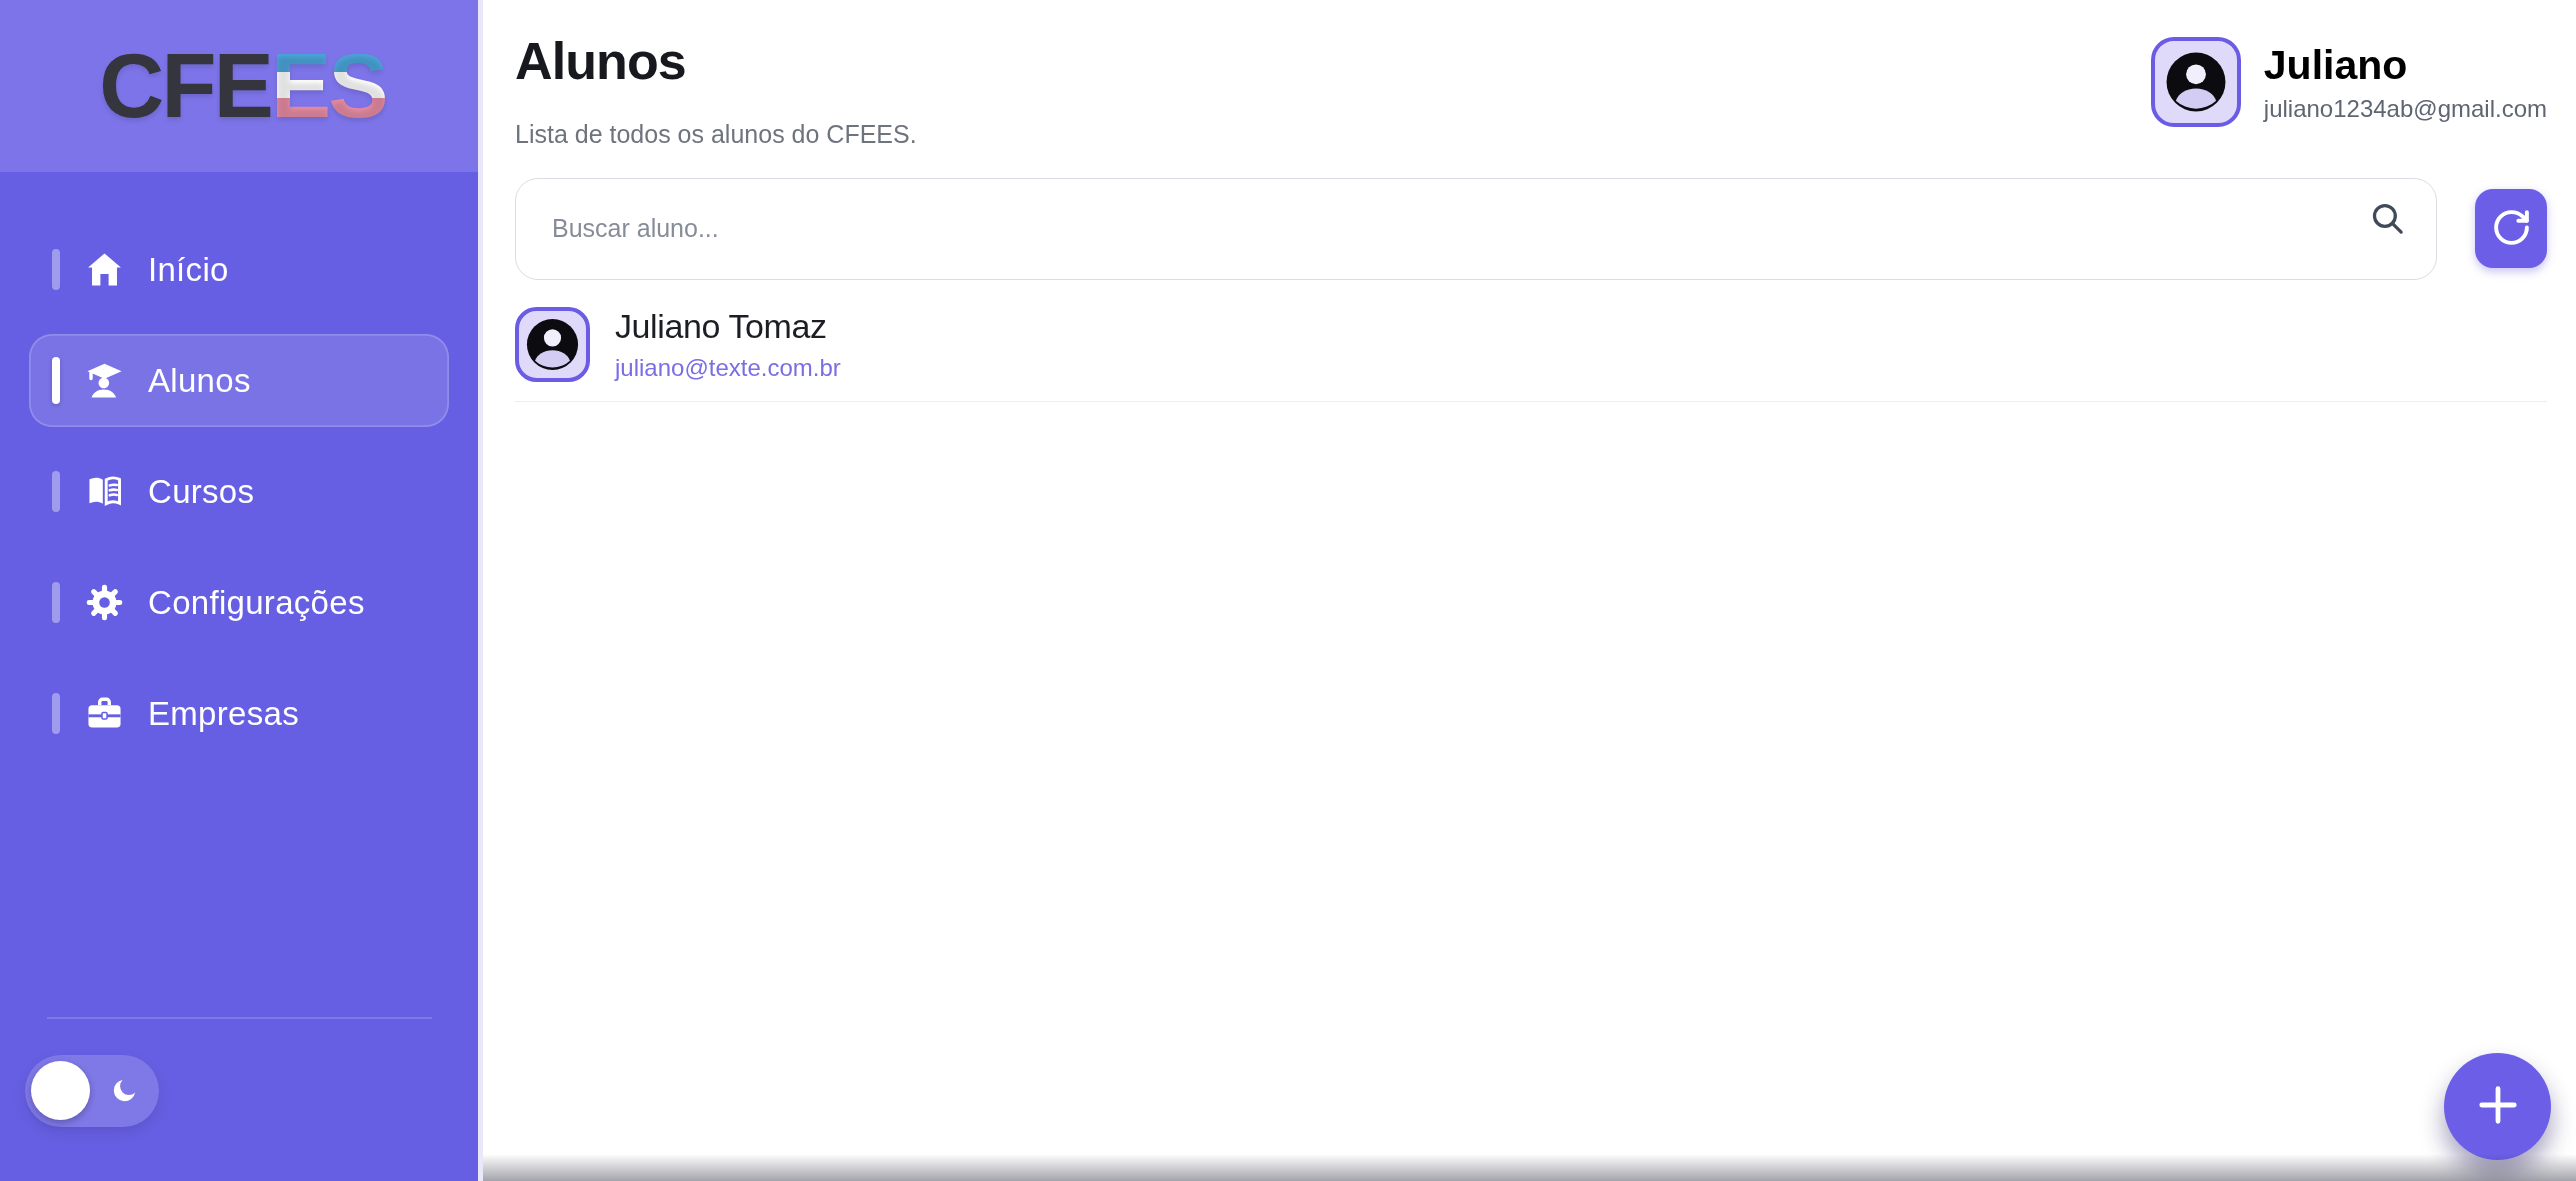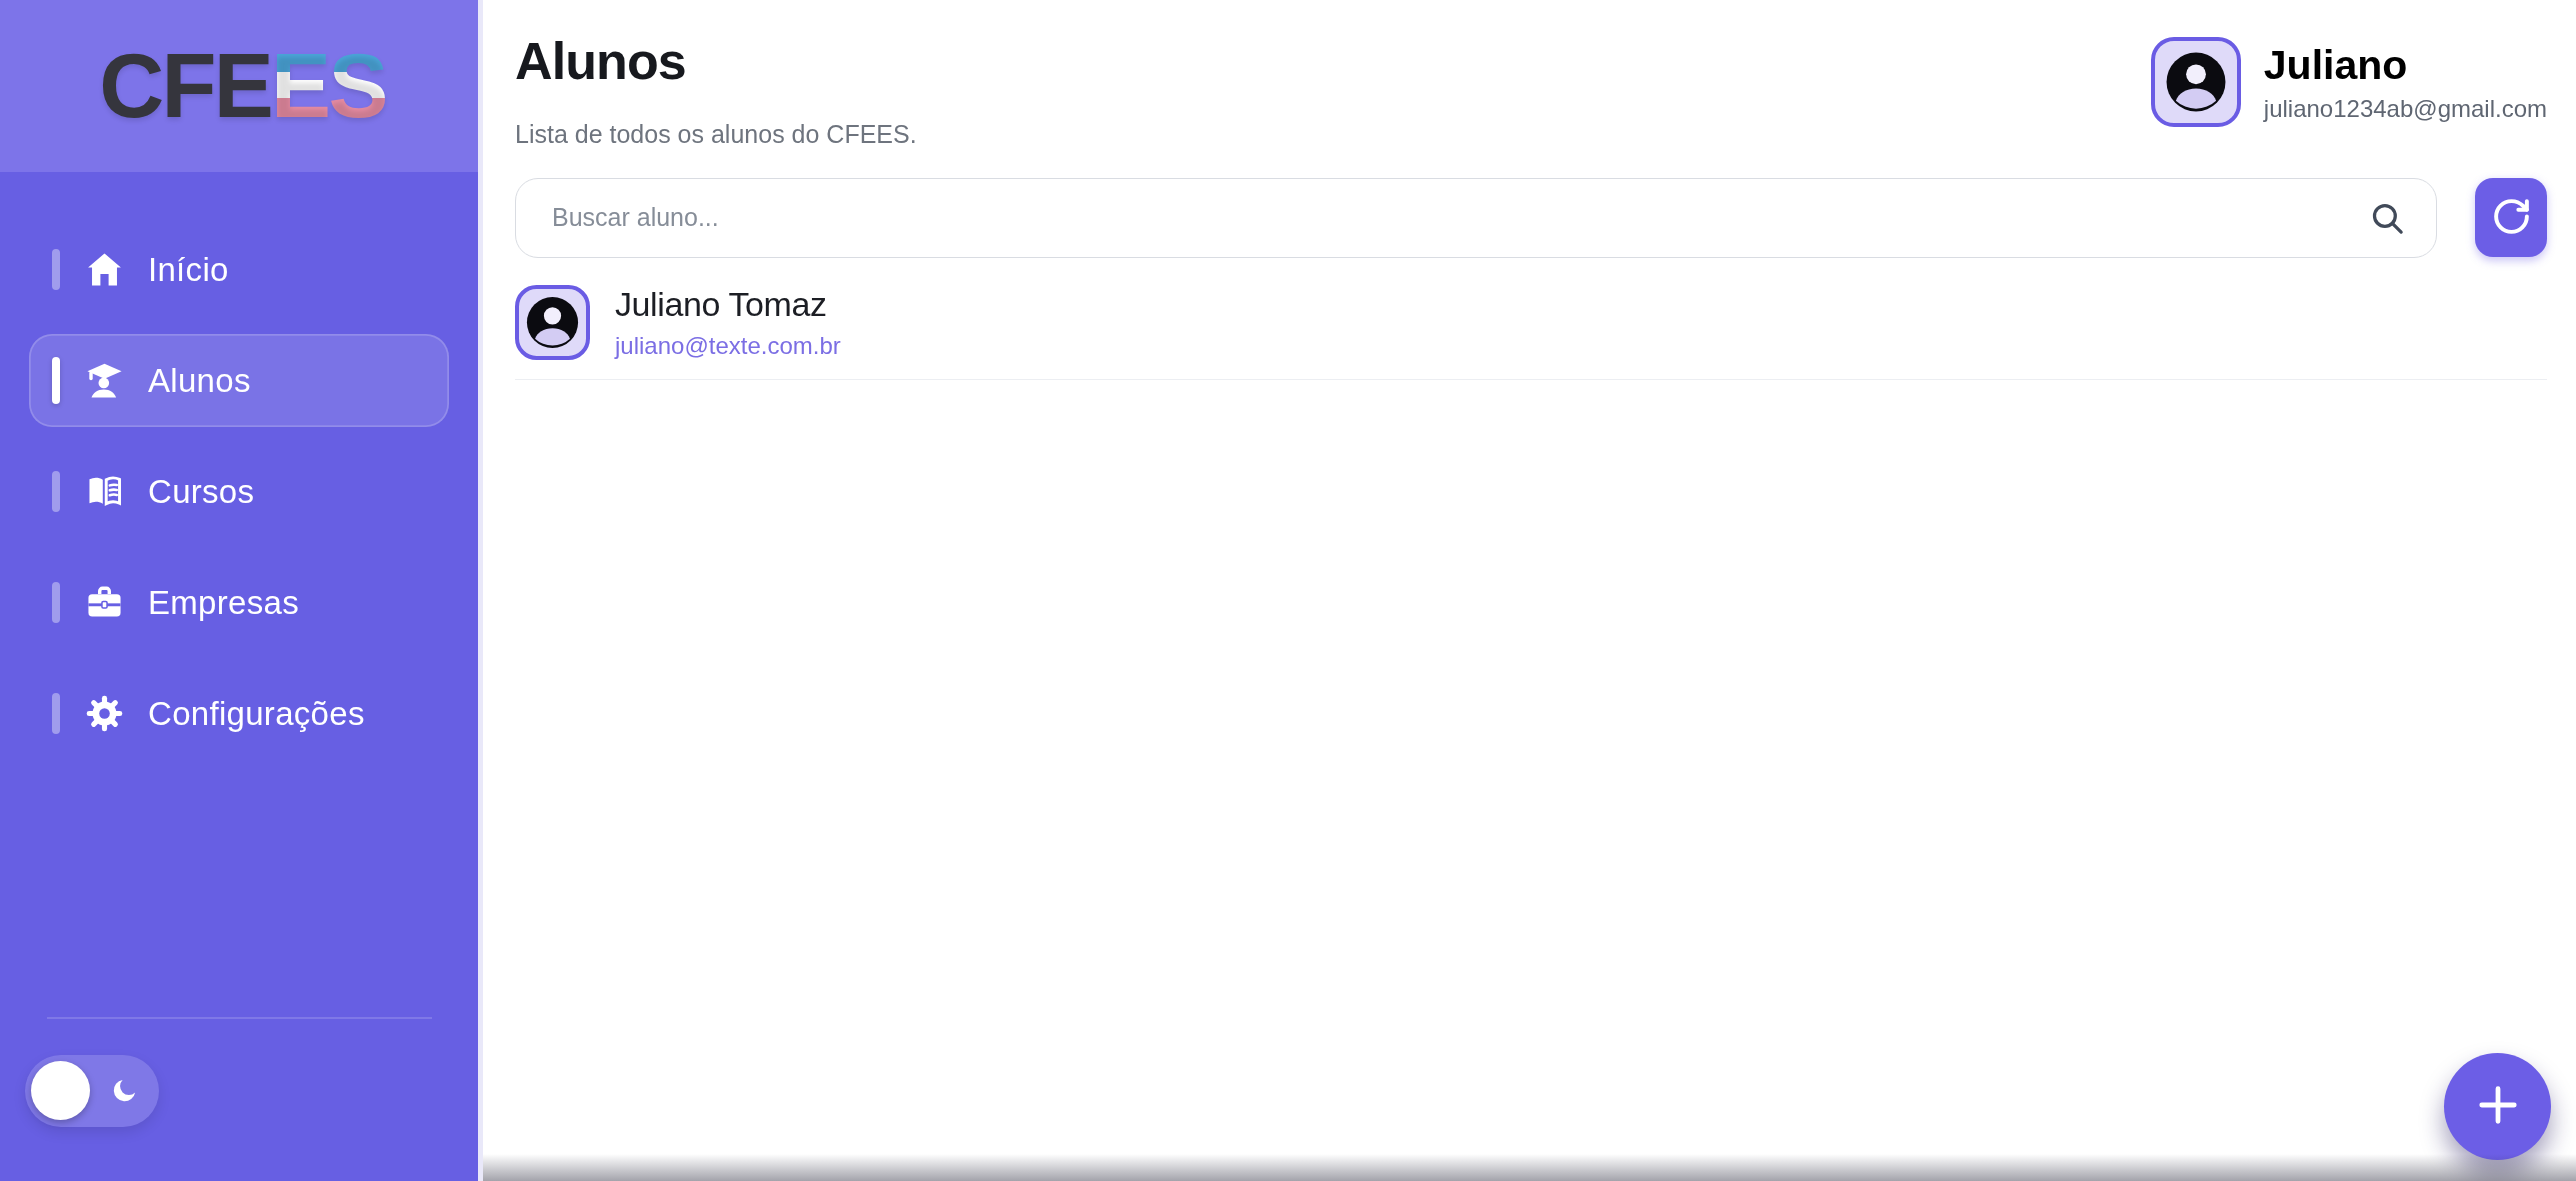--- a/index.html
+++ b/index.html
@@ -147,21 +147,21 @@
     flex:none;
   }
   .avatar.lg{width:90px;height:90px;}
   .avatar.lg svg{width:68px;height:68px;}
   .avatar.md{width:75px;height:75px;border-radius:21.5px;}
   .avatar.md svg{width:59px;height:59px;}
   .user-name{font-size:41px;color:#000000;font-weight:700;}
   .user-email{font-size:24px;color:#5f6672;margin-top:6.3px;}
 
   .search-row{margin-top:29px;display:flex;align-items:center;gap:38px;}
-  .search-box{flex:1;position:relative;height:80px;}
+  .search-box{flex:1;position:relative;height:102px;}
   .search-input{
     width:100%;height:100%;
     border:1.8px solid var(--input-border);
     border-radius:23px;
     padding:0 98px 0 36px;
     font-size:25px;
     font-family:"Liberation Sans", sans-serif;
     color:#2e3238;
     outline:none;
     background:#ffffff;
@@ -259,45 +259,45 @@
           <path d="M15.1 8.4c1.5-.5 2.8-.5 4.1-.2M15.1 11.3c1.5-.5 2.8-.5 4.1-.2M15.1 14.2c1.5-.5 2.8-.5 4.1-.2" fill="none" stroke="#fff" stroke-width="1.5" stroke-linecap="round"></path>
         </svg>
       </span>
       <span class="nav-label">Cursos</span>
     </div>
 
     <div class="nav-item">
       <span class="nav-bar"></span>
       <span class="nav-icon">
         <svg viewBox="0 0 24 24">
-          <path d="M9.2 7V5.3c0-.9.7-1.6 1.6-1.6h2.4c.9 0 1.6.7 1.6 1.6V7" fill="none" stroke="#fff" stroke-width="2"></path>
-          <rect x="2.6" y="7.2" width="18.8" height="13" rx="2.2" fill="#fff"></rect>
-          <rect x="2.6" y="12.5" width="18.8" height="1.7" fill="#675fe3"></rect>
-          <rect x="10.5" y="11.4" width="3" height="3.8" rx="0.7" fill="#fff" stroke="#675fe3" stroke-width="0.9"></rect>
-        </svg>
-      </span>
-      <span class="nav-label">Empresas</span>
-    </div>
-
-    <div class="nav-item">
-      <span class="nav-bar"></span>
-      <span class="nav-icon">
-        <svg viewBox="0 0 24 24">
           <g fill="#fff">
             <circle cx="12" cy="12" r="7"></circle>
             <rect x="10.5" y="1.6" width="3" height="20.8" rx="1.4"></rect>
             <rect x="10.5" y="1.6" width="3" height="20.8" rx="1.4" transform="rotate(45 12 12)"></rect>
             <rect x="10.5" y="1.6" width="3" height="20.8" rx="1.4" transform="rotate(90 12 12)"></rect>
             <rect x="10.5" y="1.6" width="3" height="20.8" rx="1.4" transform="rotate(135 12 12)"></rect>
           </g>
           <circle cx="12" cy="12" r="3.1" fill="#675fe3"></circle>
         </svg>
       </span>
       <span class="nav-label">Configurações</span>
     </div>
+
+    <div class="nav-item">
+      <span class="nav-bar"></span>
+      <span class="nav-icon">
+        <svg viewBox="0 0 24 24">
+          <path d="M9.2 7V5.3c0-.9.7-1.6 1.6-1.6h2.4c.9 0 1.6.7 1.6 1.6V7" fill="none" stroke="#fff" stroke-width="2"></path>
+          <rect x="2.6" y="7.2" width="18.8" height="13" rx="2.2" fill="#fff"></rect>
+          <rect x="2.6" y="12.5" width="18.8" height="1.7" fill="#675fe3"></rect>
+          <rect x="10.5" y="11.4" width="3" height="3.8" rx="0.7" fill="#fff" stroke="#675fe3" stroke-width="0.9"></rect>
+        </svg>
+      </span>
+      <span class="nav-label">Empresas</span>
+    </div>
   </nav>
 
   <div class="sidebar-footer">
     <div class="footer-divider"></div>
     <div class="theme-toggle">
       <span class="toggle-knob"></span>
       <span class="toggle-moon">
         <svg viewBox="0 0 24 24">
             <path d="M20.9 13.1A8.6 8.6 0 1 1 10.9 3.1a6.8 6.8 0 0 0 10 10Z" fill="#fff"></path>
           </svg>

